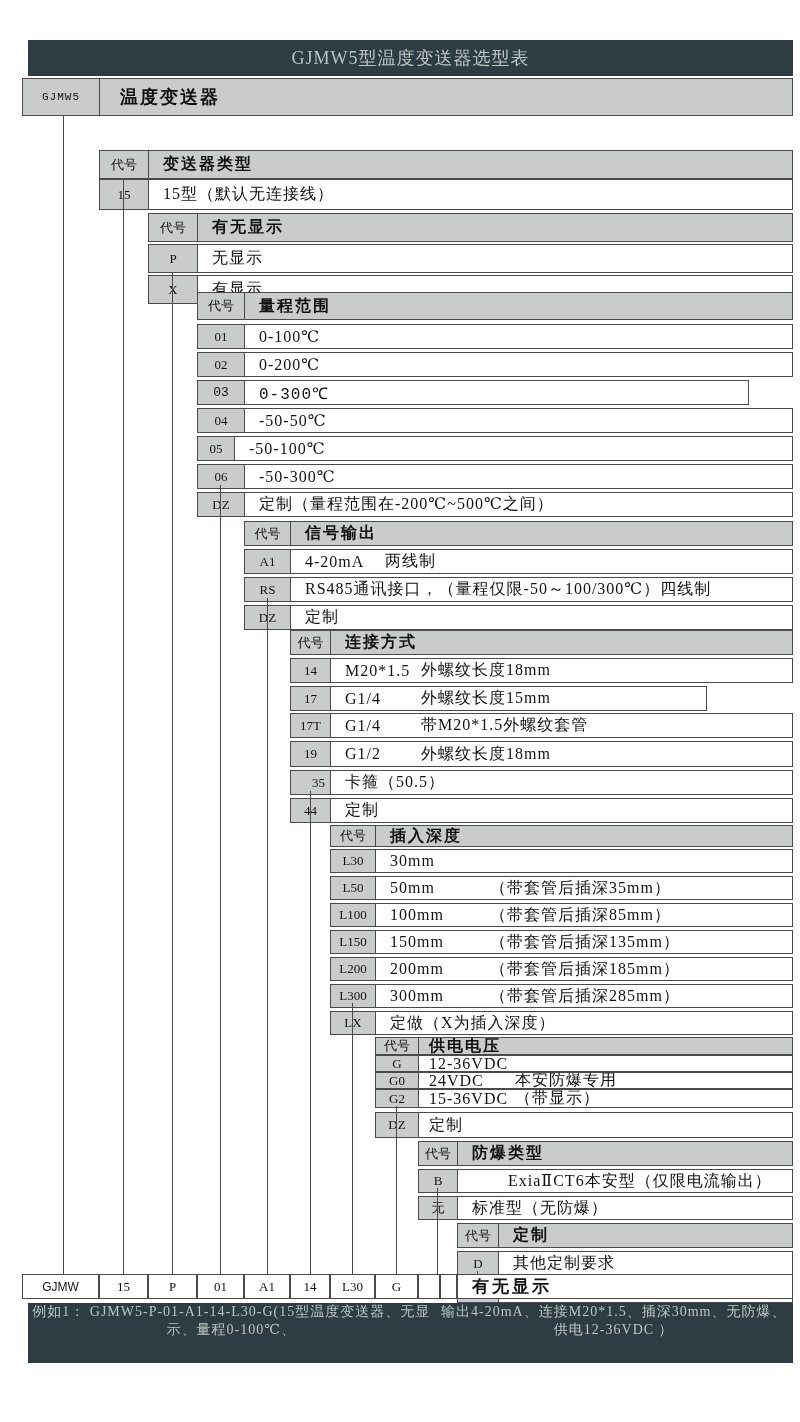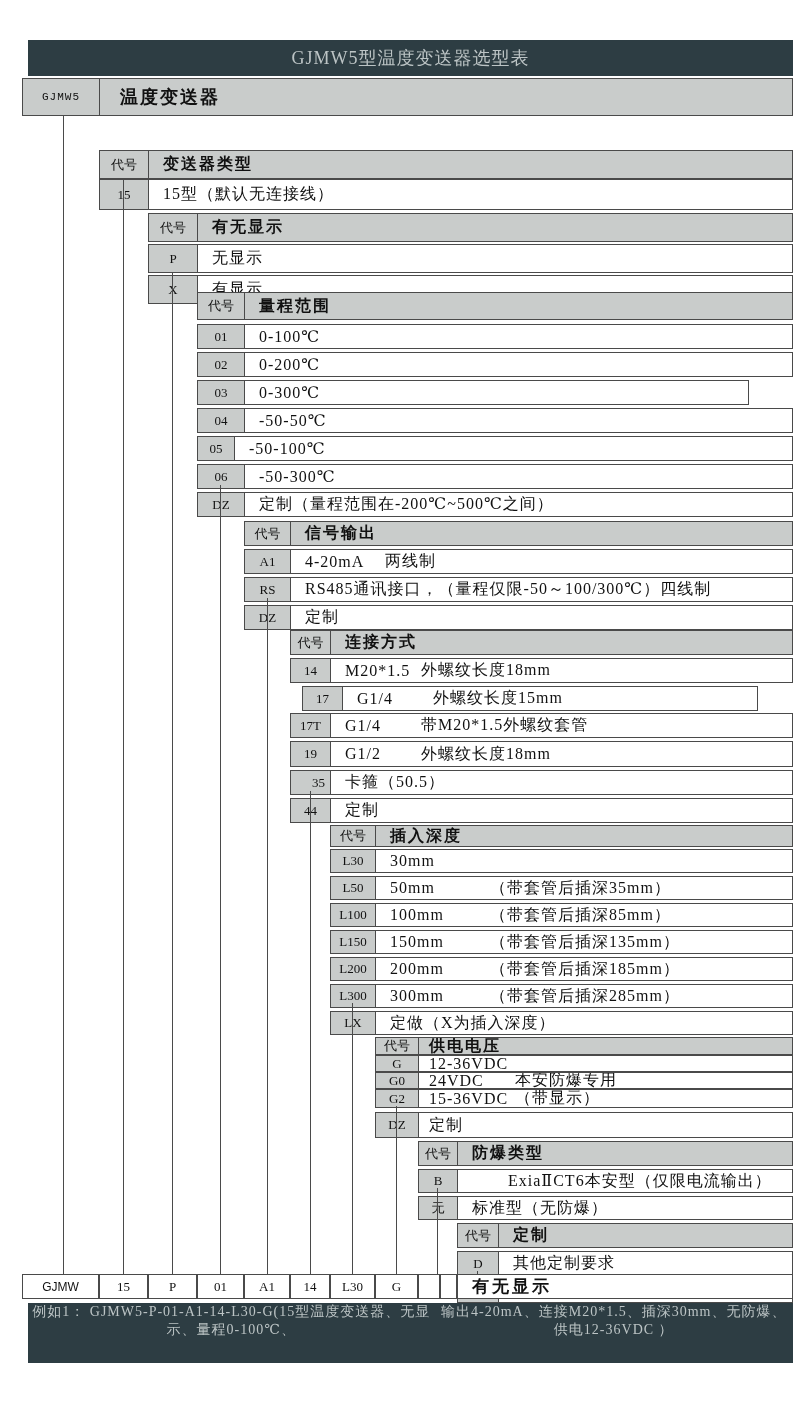--- a/index.html
+++ b/index.html
@@ -134,21 +134,21 @@
       <div class="desc-cell">
         <span class="d1">0-100℃</span>
       </div>
     </div>
     <div class="row sec-range" style="left: 197px; top: 320px; width: 596px; height: 25px;">
       <div class="code-cell" style="width: 47px;">02</div>
       <div class="desc-cell">
         <span class="d1">0-200℃</span>
       </div>
     </div>
-    <div class="row sec-range" style="left: 197px; top: 348px; width: 552px; height: 25px;">
+    <div class="row sec-range" style="left: 197px; top: 348px; width: 552px; height: 25px; font-family: Liberation Mono, monospace;">
       <div class="code-cell" style="width: 47px;">03</div>
       <div class="desc-cell">
         <span class="d1">0-300℃</span>
       </div>
     </div>
     <div class="row sec-range" style="left: 197px; top: 376px; width: 596px; height: 25px;">
       <div class="code-cell" style="width: 47px;">04</div>
       <div class="desc-cell">
         <span class="d1">-50-50℃</span>
       </div>
@@ -202,21 +202,21 @@
         <span class="d1">连接方式</span>
       </div>
     </div>
     <div class="row sec-connection" style="left: 290px; top: 626px; width: 503px; height: 25px;">
       <div class="code-cell" style="width: 40px;">14</div>
       <div class="desc-cell">
         <span class="d1">M20*1.5</span>
         <span class="d2">外螺纹长度18mm</span>
       </div>
     </div>
-    <div class="row sec-connection" style="left: 302px; top: 654px; width: 456px; height: 25px;">
+    <div class="row sec-connection" style="left: 290px; top: 654px; width: 417px; height: 25px;">
       <div class="code-cell" style="width: 40px;">17</div>
       <div class="desc-cell">
         <span class="d1">G1/4</span>
         <span class="d2">外螺纹长度15mm</span>
       </div>
     </div>
     <div class="row sec-connection" style="left: 290px; top: 681px; width: 503px; height: 25px;">
       <div class="code-cell" style="width: 40px;">17T</div>
       <div class="desc-cell">
         <span class="d1">G1/4</span>

